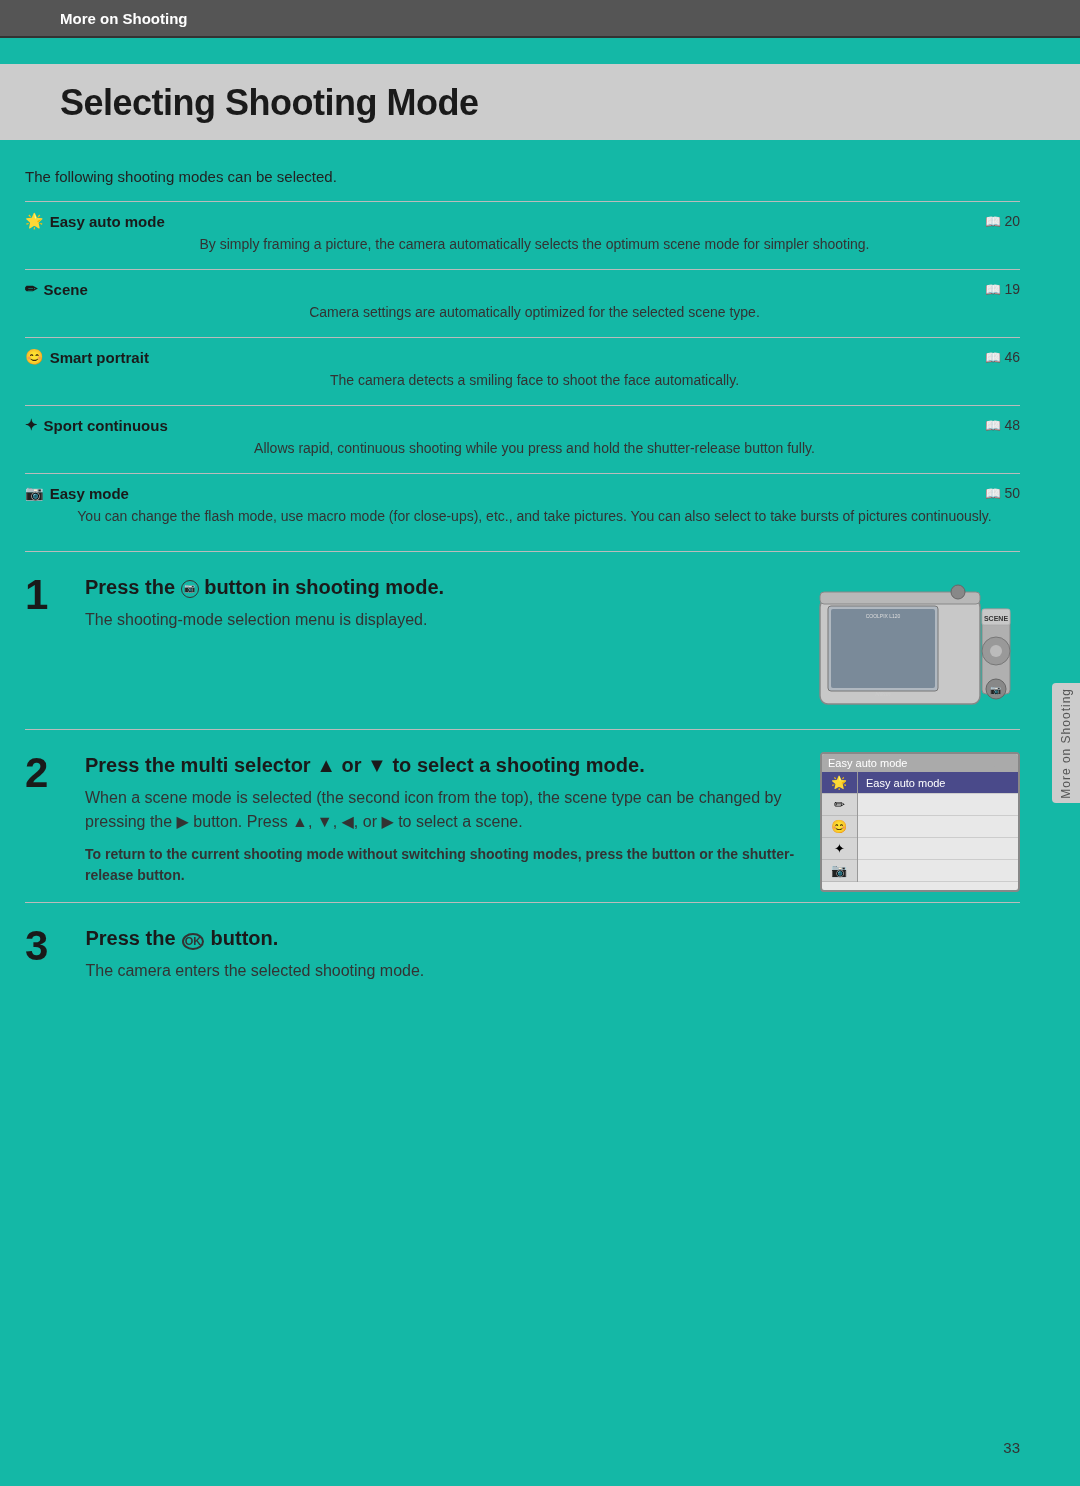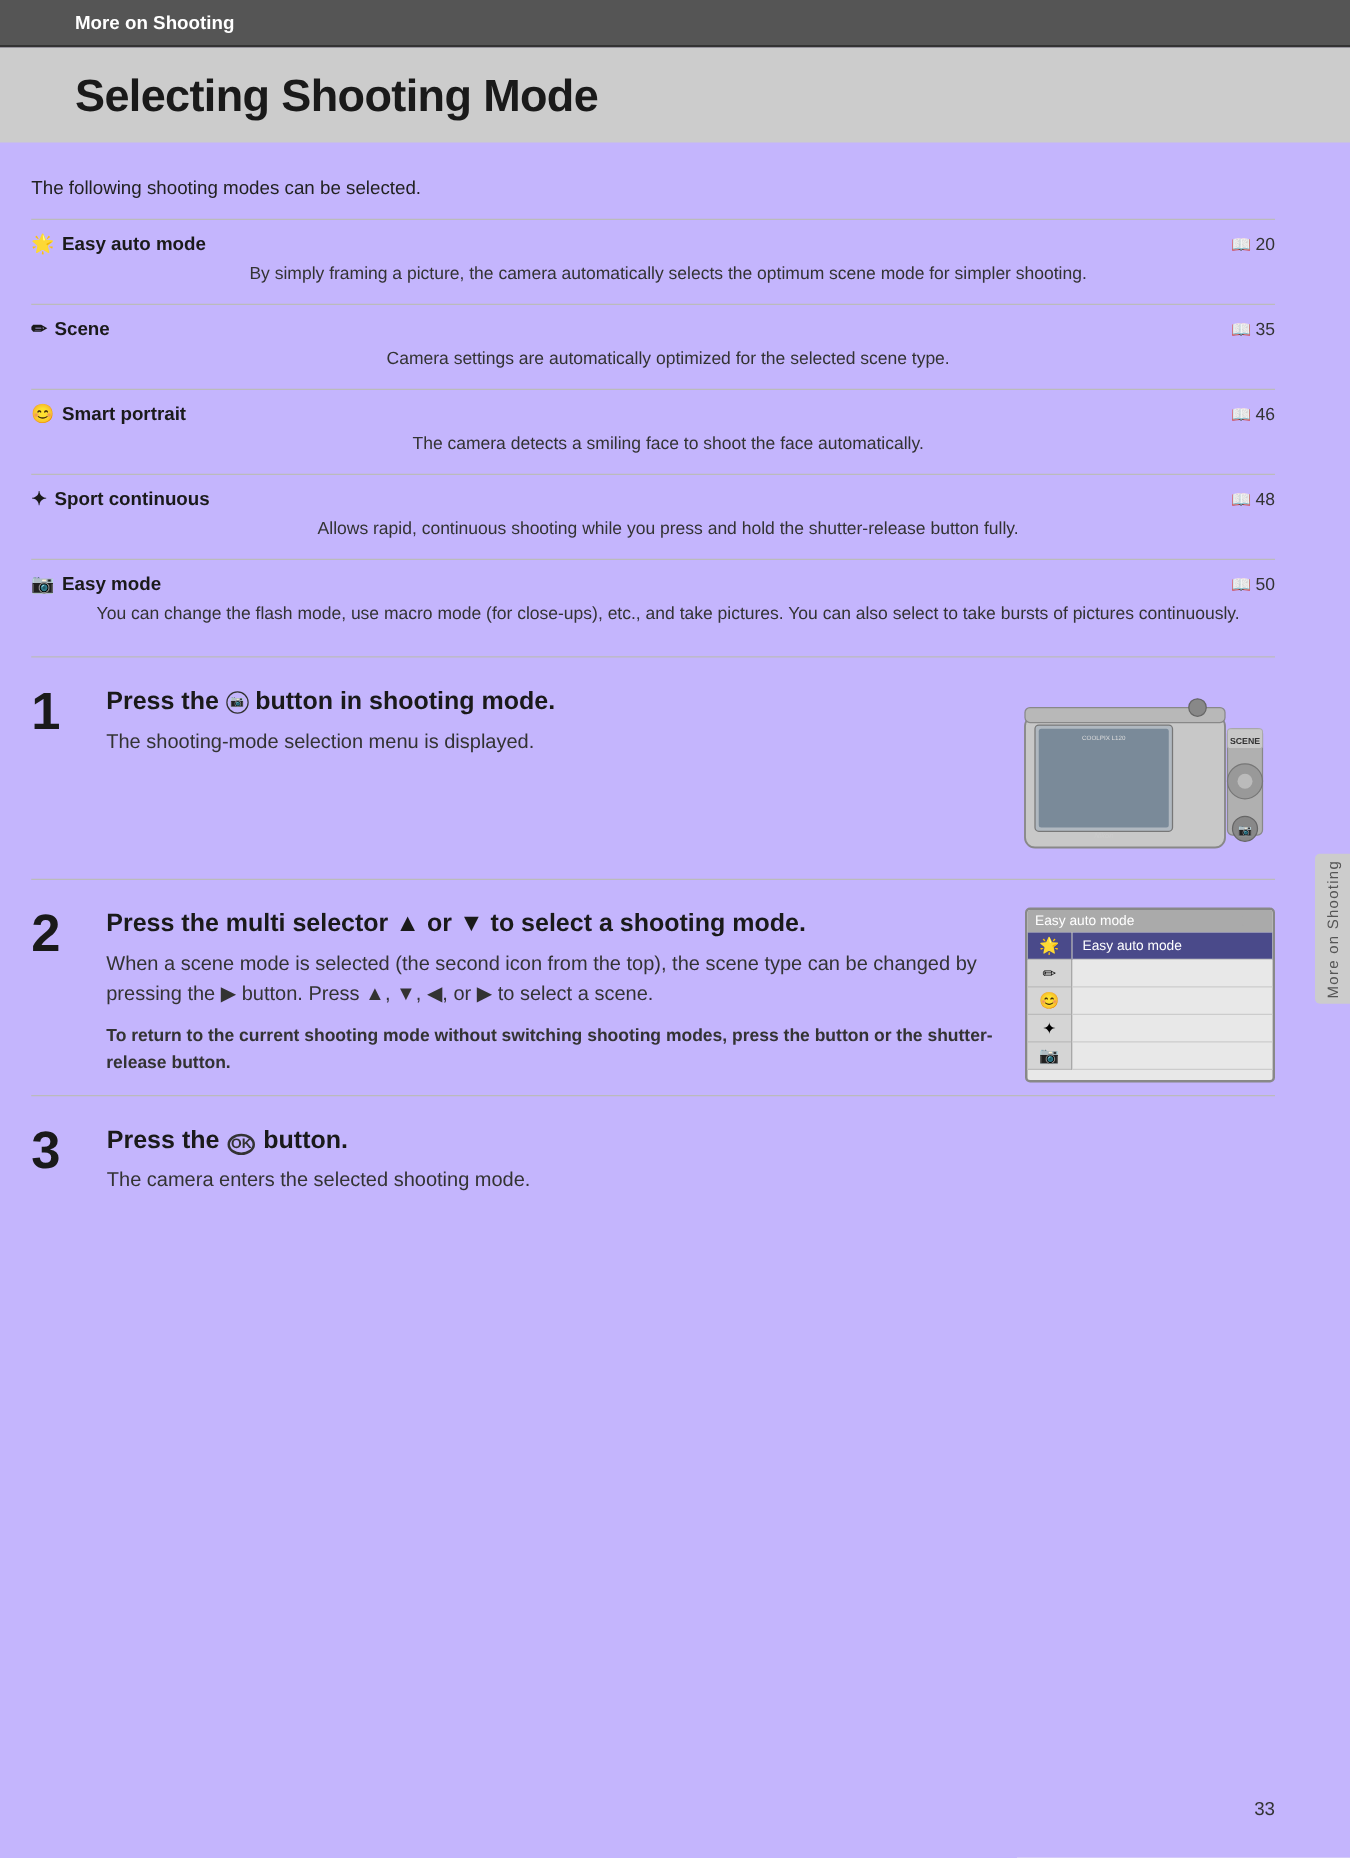--- a/index.html
+++ b/index.html
@@ -7,39 +7,40 @@
       font-family: 'Arial', sans-serif;
       background: #f0f0f0;
       display: flex;
       justify-content: center;
       align-items: flex-start;
       min-height: 100vh;
     }
     .page-wrapper {
       width: 1080px;
       min-height: 1486px;
-      background: #c4b5fd;
+      background: #14b8a6;
       position: relative;
       padding: 0;
     }
     
     .header-bar {
       background: #555;
       padding: 10px 60px 8px 60px;
       border-bottom: 2px solid #333;
     }
     .header-bar .section-label {
       color: #fff;
       font-size: 15px;
       font-weight: bold;
     }
     
     .page-title-area {
       background: #ccc;
       padding: 18px 60px 16px 60px;
+      margin-top: 26px;
     }
     .page-title-area h1 {
       font-size: 36px;
       font-weight: bold;
       color: #1a1a1a;
       letter-spacing: -0.5px;
     }
     
     .main-content {
       padding: 28px 60px 40px 25px;
@@ -300,21 +301,21 @@
       </div>
 
       <div class="mode-section">
         <div class="mode-header">
           <div class="mode-title">
             <span class="mode-icon">✏</span>
             <span>Scene</span>
           </div>
           <div class="mode-page-ref">
             <span class="book-icon">📖</span>
-            <span>35</span>
+            <span>19</span>
           </div>
         </div>
         <p class="mode-desc">Camera settings are automatically optimized for the selected scene type.</p>
       </div>
 
       <div class="mode-section">
         <div class="mode-header">
           <div class="mode-title">
             <span class="mode-icon">😊</span>
             <span>Smart portrait</span>

